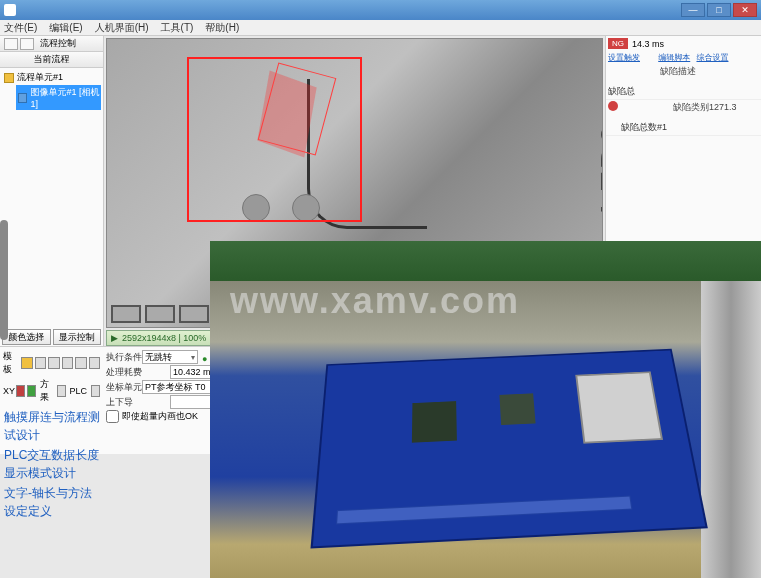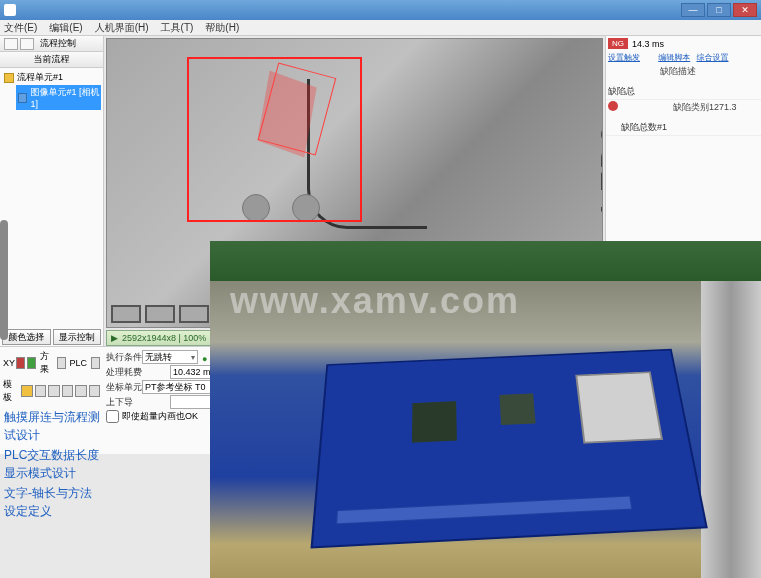--- a/index.html
+++ b/index.html
@@ -201,35 +201,35 @@
       <div class="ricon err"></div>
       <span class="rlabel">缺陷总数#1</span>
       <span class="rval">缺陷类别1271.3</span>
     </div>
   </div>
 </div>
 
 <div class="bottom">
   <div class="btn-col">
     <div style="display:flex;align-items:center;font-size:9px;padding:1px;">
+      <span>模板</span>
+      <div class="color-chip" style="background:#f0c040;"></div>
+      <div class="color-chip" style="background:#ddd;"></div>
+      <div class="color-chip" style="background:#ddd;"></div>
+      <div class="color-chip" style="background:#ddd;"></div>
+      <div class="color-chip" style="background:#ddd;"></div>
+      <div class="color-chip" style="background:#ddd;"></div>
+    </div>
+    <div style="display:flex;align-items:center;font-size:9px;padding:1px;">
       <span>XY</span>
       <div class="color-chip" style="background:#c04040;"></div>
       <div class="color-chip" style="background:#40a040;"></div>
       <span style="margin:0 3px;">方果</span>
       <div class="color-chip" style="background:#ddd;"></div>
       <span style="margin:0 3px;">PLC</span>
-      <div class="color-chip" style="background:#ddd;"></div>
-    </div>
-    <div style="display:flex;align-items:center;font-size:9px;padding:1px;">
-      <span>模板</span>
-      <div class="color-chip" style="background:#f0c040;"></div>
-      <div class="color-chip" style="background:#ddd;"></div>
-      <div class="color-chip" style="background:#ddd;"></div>
-      <div class="color-chip" style="background:#ddd;"></div>
-      <div class="color-chip" style="background:#ddd;"></div>
       <div class="color-chip" style="background:#ddd;"></div>
     </div>
     <div class="link-list">
       <a>触摸屏连与流程测试设计</a>
       <a>PLC交互数据长度显示模式设计</a>
       <a>文字-轴长与方法设定定义</a>
     </div>
   </div>
 
   <div class="props">

